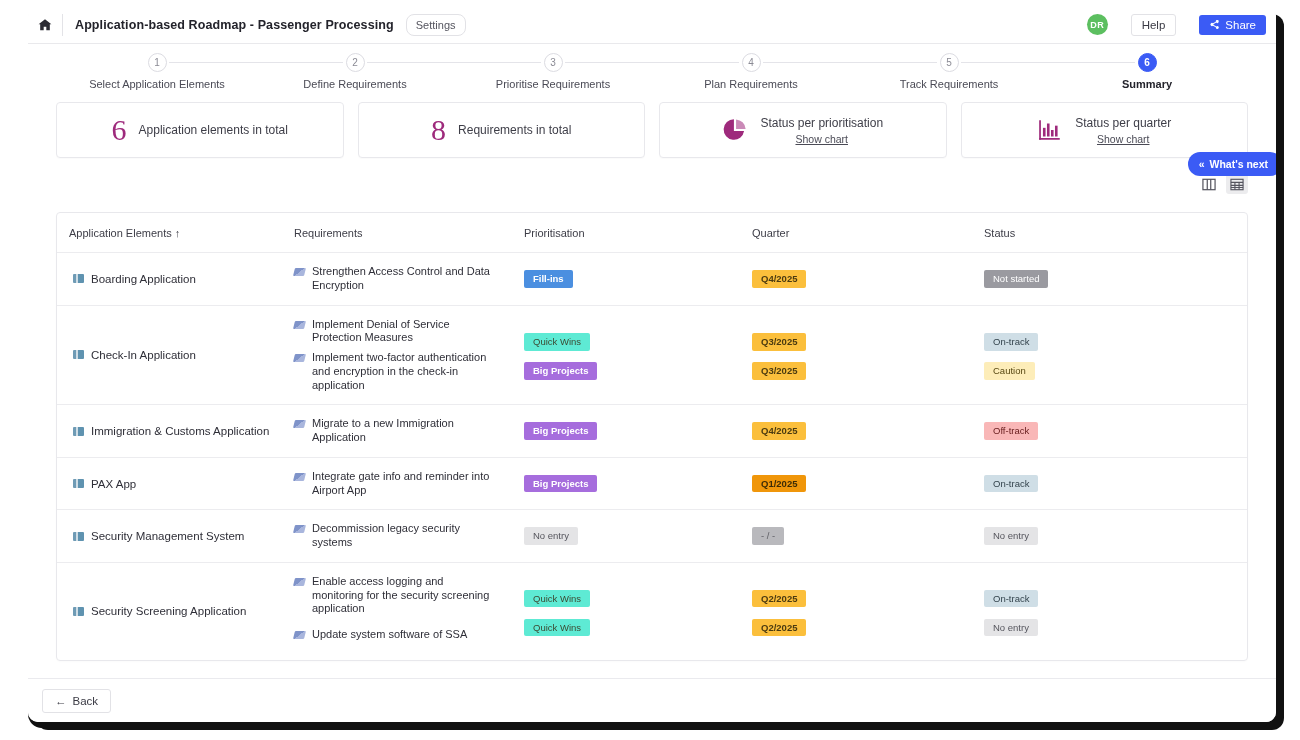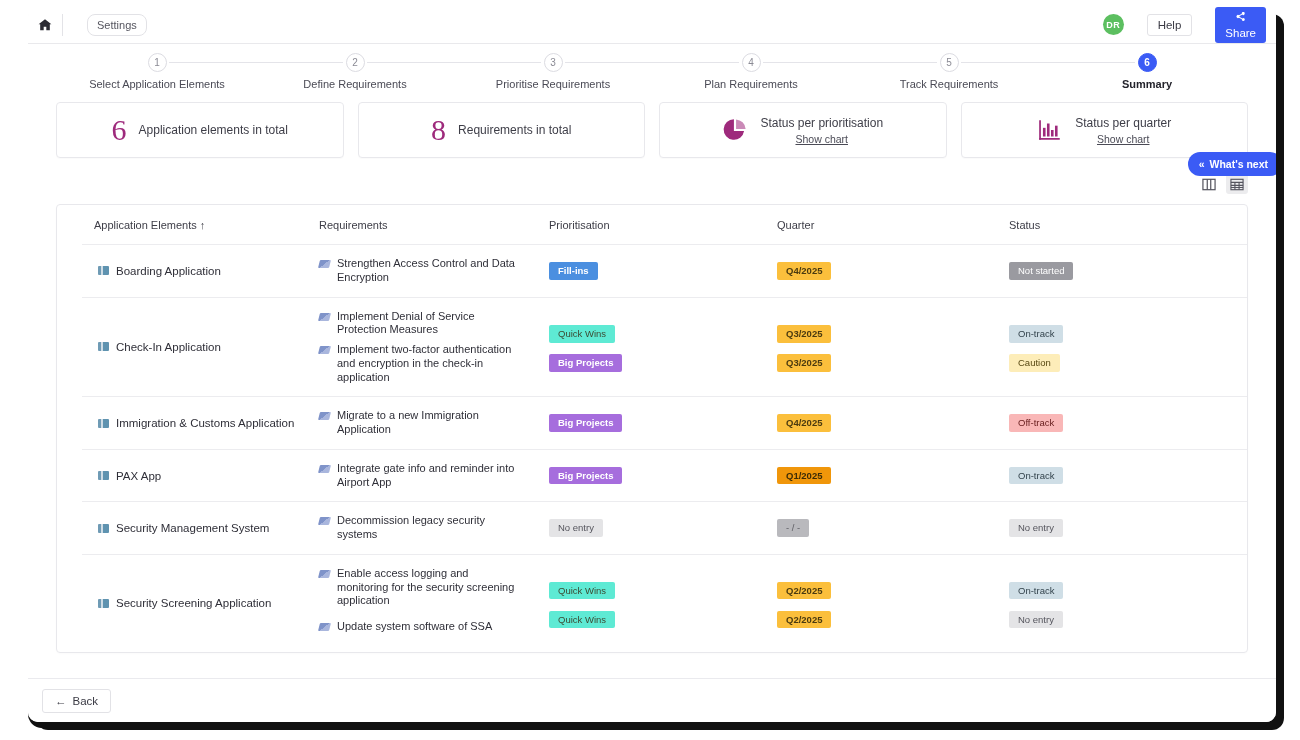--- a/index.html
+++ b/index.html
@@ -73,21 +73,21 @@
     letter-spacing: .3px;
   }
   .help-btn {
     font-size: 11.5px; color: #3a3a44;
     border: 1px solid #e2e2e6; border-radius: 3px;
     padding: 4px 10px; background: #fff;
   }
   .share-btn {
     font-size: 11.5px; color: #fff; background: #3b5bf5;
     border-radius: 3px; padding: 4px 10px;
-    display: flex; align-items: center; gap: 5px; flex-direction: column;
+    display: flex; align-items: center; gap: 5px;
   }
   .share-btn svg { width: 11px; height: 11px; fill: #fff; }
 
   
   .stepper {
     position: relative;
     height: 50px;
     display: flex;
     padding: 9px 30px 0 30px;
   }
@@ -160,25 +160,24 @@
   }
   .vt {
     width: 22px; height: 20px; border-radius: 3px;
     display: flex; align-items: center; justify-content: center;
     color: #55555f;
   }
   .vt.selected { background: #ececee; }
 
   
   .table-wrap {
-    margin: 4px 28px;
+    margin: 12px 28px;
     border: 1px solid #e8e8ec; border-radius: 4px; background: #fff;
     overflow: hidden;
     box-shadow: 0 1px 2px rgba(0,0,0,.02);
-    padding-left: 25px;
   }
   table { width: 100%; border-collapse: collapse; }
   th {
     text-align: left; font-size: 11px; font-weight: normal; color: #3d3d47;
     padding: 14px 10px 13px 12px;
     border-bottom: 1px solid #ececef;
   }
   td { vertical-align: middle; padding: 0; border-bottom: 1px solid #ececef; }
   tr:last-child td { border-bottom: none; }
   .col-ae { width: 225px; }
@@ -264,20 +263,21 @@
 
   <div class="app">
 
     <div class="topbar">
       <div class="home-icon">
         <svg width="14" height="14" viewBox="0 0 16 16" fill="#2b2b33">
           <path d="M8 1.5 0.7 7.2h1.8V14h4V10h3v4h4V7.2h1.8z"></path>
         </svg>
       </div>
       <div class="topbar-divider"></div>
+      <div class="app-title">Application-based Roadmap - Passenger Processing</div>
       <div class="settings-btn">Settings</div>
       <div class="topbar-right">
         <div class="avatar">DR</div>
         <div class="help-btn">Help</div>
         <div class="share-btn">
           <svg viewBox="0 0 16 16">
               <path d="M12 10.2a2.2 2.2 0 0 0-1.5.6L6.4 8.5a2.4 2.4 0 0 0 0-1l4.1-2.3A2.2 2.2 0 1 0 9.8 3.4c0 .2 0 .3.1.5L5.8 6.2a2.3 2.3 0 1 0 0 3.6l4.1 2.3a2.2 2.2 0 1 0 2.1-1.9z"></path>
             </svg>
           <span>Share</span>
         </div>

